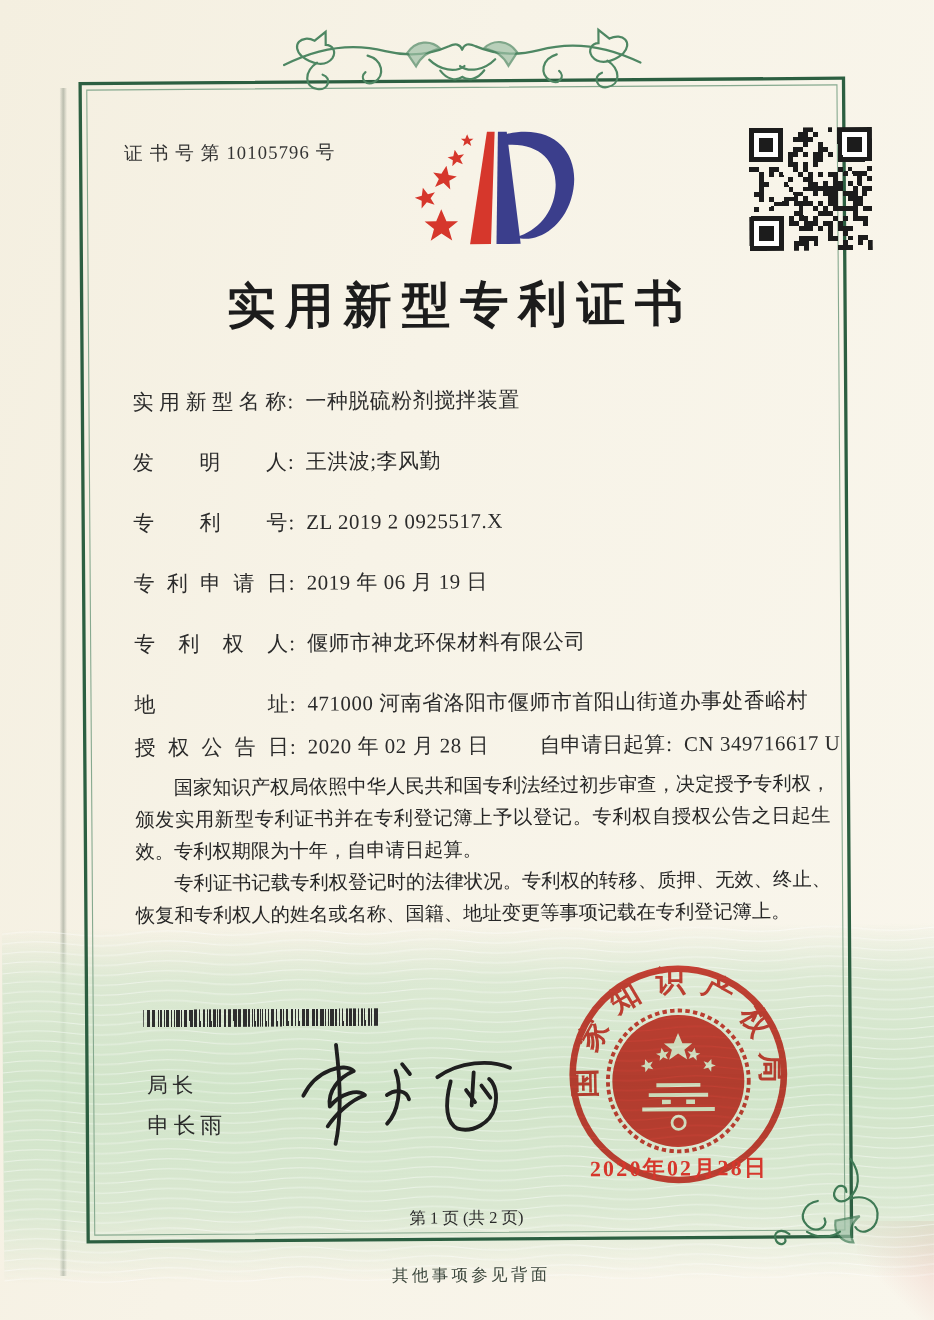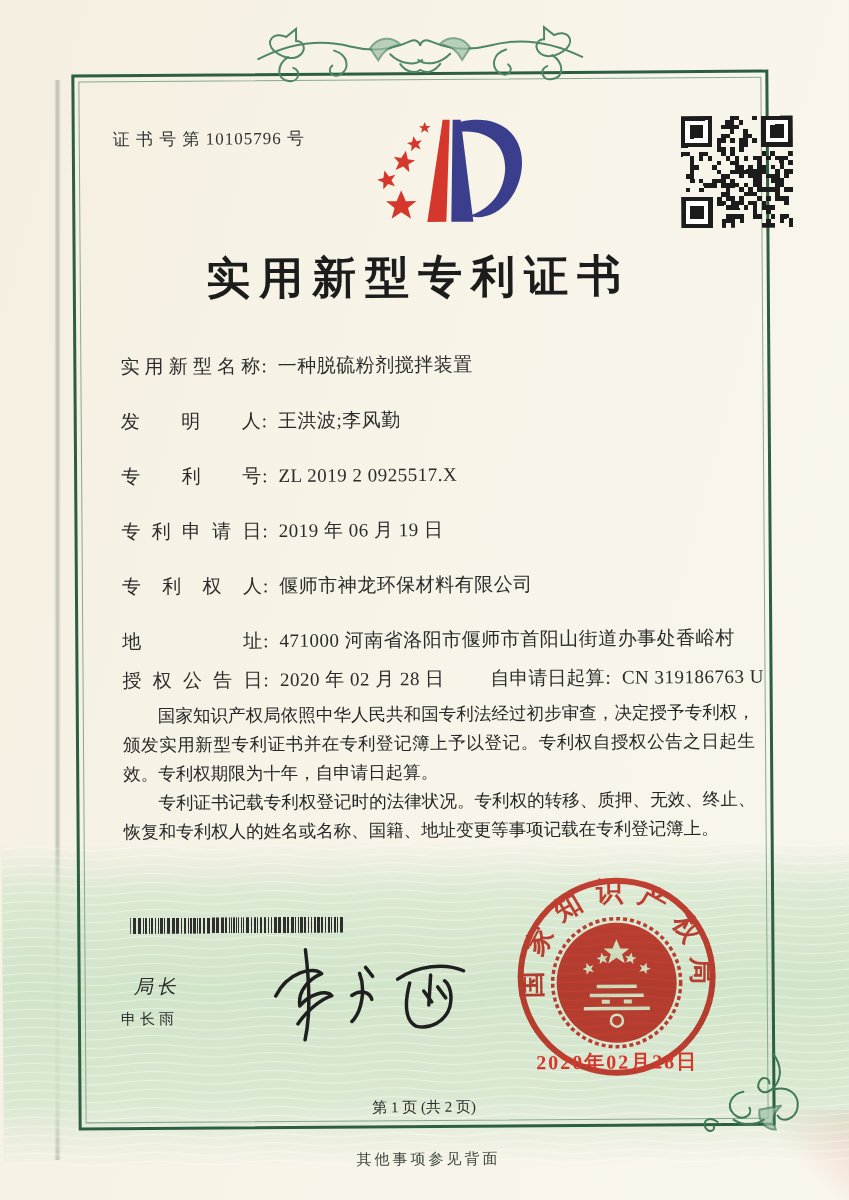--- a/index.html
+++ b/index.html
@@ -47,22 +47,22 @@
   .flabel{display:inline-flex;justify-content:space-between;width:140px;vertical-align:bottom;}
   .flabel i{font-style:normal;}
   .colon{padding:0 2px 0 1px;}
   .fvalue{margin-left:9px;letter-spacing:.5px;}
   .grant-row{display:flex;gap:46px;}
   .grant-group{white-space:nowrap;line-height:26px;}
   .paragraphs{left:122px;top:700px;width:632px;font-size:17.5px;line-height:29px;
     text-align:justify;color:#262626;}
   .paragraphs p{margin:0;text-indent:2em;}
   .barcode{left:128px;top:916px;width:218px;height:16px;}
-  .signer-title{left:131px;top:972px;font-size:19px;letter-spacing:4px;font-style:italic;}
-  .signer-name{left:118px;top:1008px;font-size:15px;letter-spacing:4px;}
+  .signer-title{left:131px;top:972px;font-size:19px;letter-spacing:4px;}
+  .signer-name{left:131px;top:1008px;font-size:20px;letter-spacing:4px;}
   .signature{left:245px;top:933px;width:235px;height:115px;}
   .seal{left:508px;top:872px;width:212px;height:212px;mix-blend-mode:multiply;opacity:.94;}
   .seal-date{left:505px;top:1050px;width:218px;text-align:center;font-size:20px;
     color:var(--seal-red);letter-spacing:2px;font-weight:600;}
   .page-num{left:75px;top:1098px;width:691px;text-align:center;font-size:15px;color:#2a2a2a;}
   .footer-note{left:0;top:1150px;width:849px;text-align:center;font-size:15px;
     letter-spacing:3px;color:#3b463c;}
 </style>
 </head>
 <body>
@@ -390,21 +390,21 @@
     <div class="grant-group">
       <span class="flabel jlabel">
           <i>授</i>
           <i>权</i>
           <i>公</i>
           <i>告</i>
           <i>日</i>
         </span><span class="colon">:</span><span class="fvalue">2020 年 02 月 28 日</span>
     </div>
     <div class="grant-group">
-      <span>自申请日起算</span><span class="colon">:</span><span class="fvalue">CN 319186763 U</span>
+      <span>自申请日起算</span><span class="colon">:</span><span class="fvalue">CN 349716617 U</span>
     </div>
   </div>
 
   <div class="abs paragraphs">
     <p>国家知识产权局依照中华人民共和国专利法经过初步审查，决定授予专利权，颁发实用新型专利证书并在专利登记簿上予以登记。专利权自授权公告之日起生效。专利权期限为十年，自申请日起算。</p>
     <p>专利证书记载专利权登记时的法律状况。专利权的转移、质押、无效、终止、恢复和专利权人的姓名或名称、国籍、地址变更等事项记载在专利登记簿上。</p>
   </div>
 
   <div class="abs barcode">
     <svg id="barcode-svg" width="218" height="16" viewBox="0 0 218 16">

